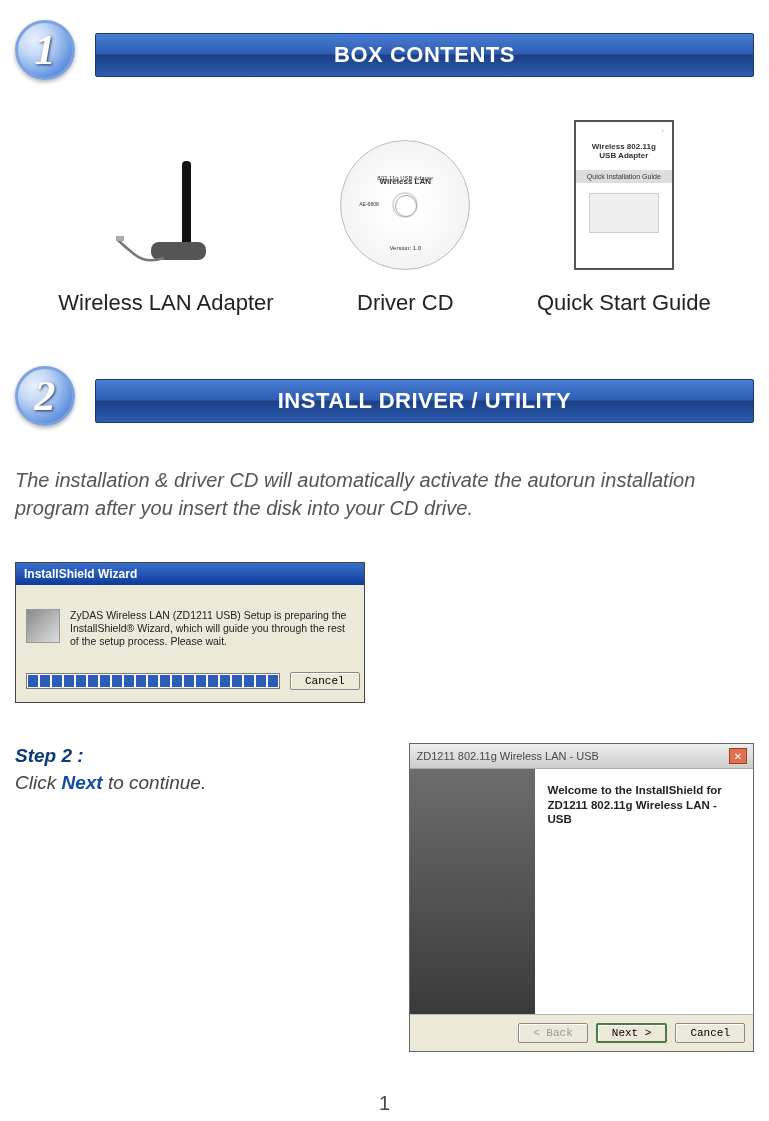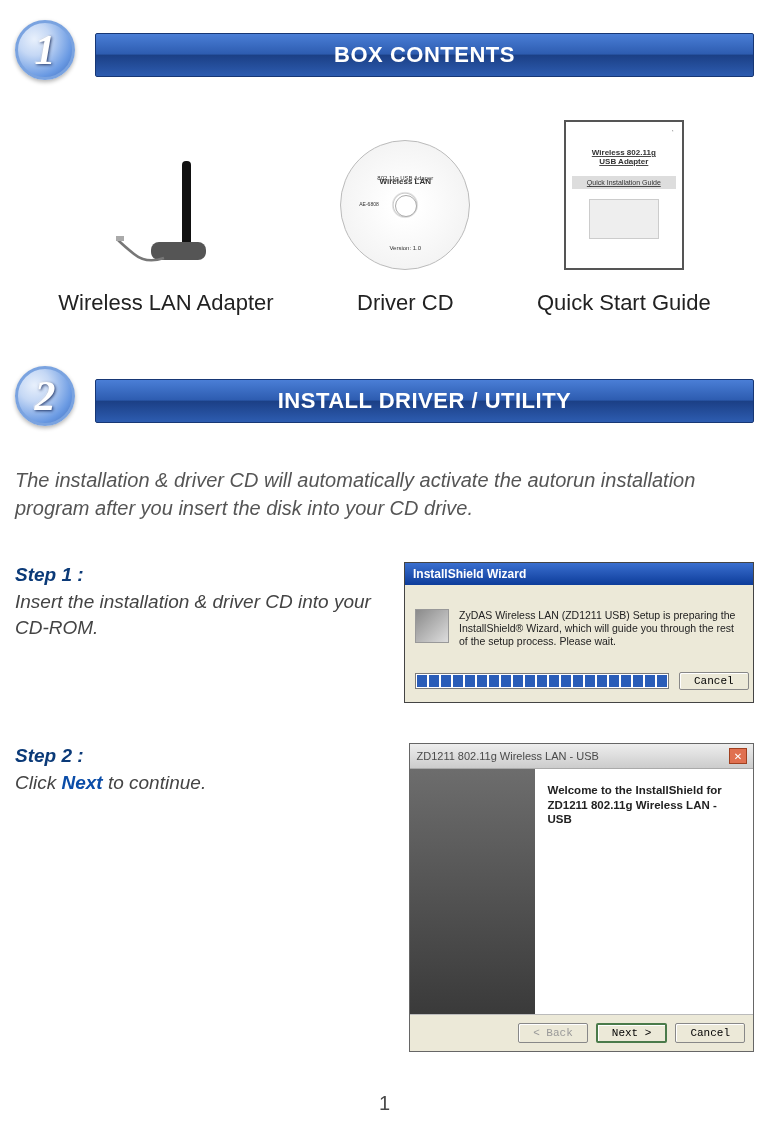--- a/index.html
+++ b/index.html
@@ -135,27 +135,25 @@
       top: 54px;
       left: 54px;
     }
     .cd-title { font-weight: bold; font-size: 8px; position: absolute; top: 36px; }
     .cd-sub { font-size: 6px; position: absolute; top: 34px; }
     .cd-ver { font-size: 6px; position: absolute; bottom: 18px; }
     .cd-left { font-size:5px; position:absolute; left:18px; top:60px; }
 
     
     .manual-fig {
-      width: 120px;
+      width: 100px;
       height: 150px;
       border: 2px solid #555;
       background: #fff;
-      padding: 6px;
       position: relative;
-      text-decoration: underline;
     }
     .manual-logo { position:absolute; right:8px; top:6px; font-size:6px; color:#999; }
     .manual-title { text-align:center; margin-top:20px; font-size:8px; font-weight:bold; color:#333; }
     .manual-sub { text-align:center; font-size:8px; font-weight:bold; color:#333; }
     .manual-bar { background:#ddd; color:#333; font-size:7px; text-align:center; margin:10px 0; padding:3px; }
     .manual-pic { margin:10px auto 0; width:70px; height:40px; background:#eee; border:1px solid #ccc; }
 
     .intro-text {
       font-size: 20px;
       font-style: italic;
@@ -349,24 +347,20 @@
     <div class="badge-circle">
       <span class="badge-number">2</span>
     </div>
   </div>
   <div class="title-bar">INSTALL DRIVER / UTILITY</div>
 </div>
 
 <p class="intro-text">The installation &amp; driver CD   will automatically activate the autorun installation program after you insert the disk into your CD drive.</p>
 
 <div class="step-row">
-  <div class="step-text">
-    <span class="step-label">Step 1 :</span><br>
-    <span>Insert the installation &amp; driver CD into your CD-ROM.</span>
-  </div>
 
   <div class="dialog1">
     <div class="dlg-title">InstallShield Wizard</div>
     <div class="dlg1-body">
       <div class="dlg1-icon"></div>
       <div class="dlg1-text">ZyDAS Wireless LAN (ZD1211 USB) Setup is preparing the InstallShield® Wizard, which will guide you through the rest of the setup process. Please wait.</div>
     </div>
     <div class="dlg1-progress">
       <div class="progress-bar">
         <div class="progress-seg"></div>

